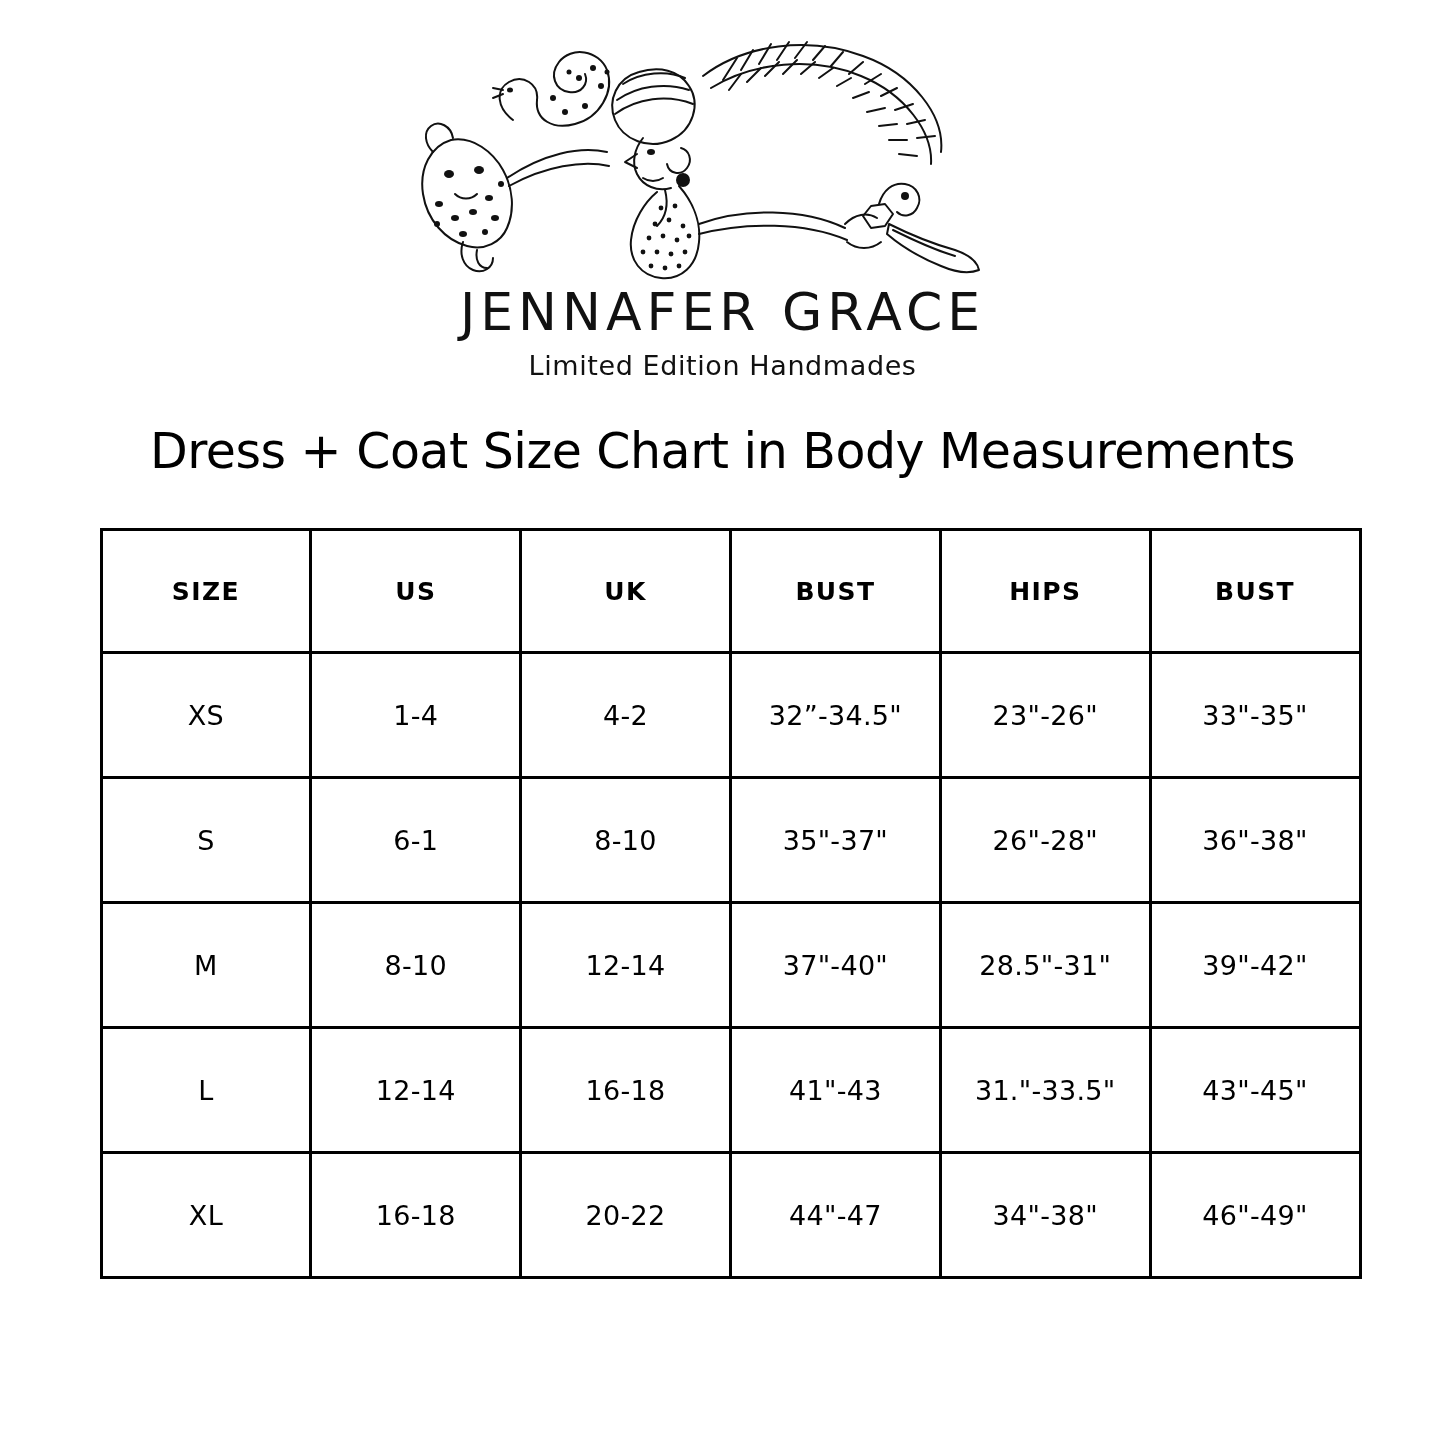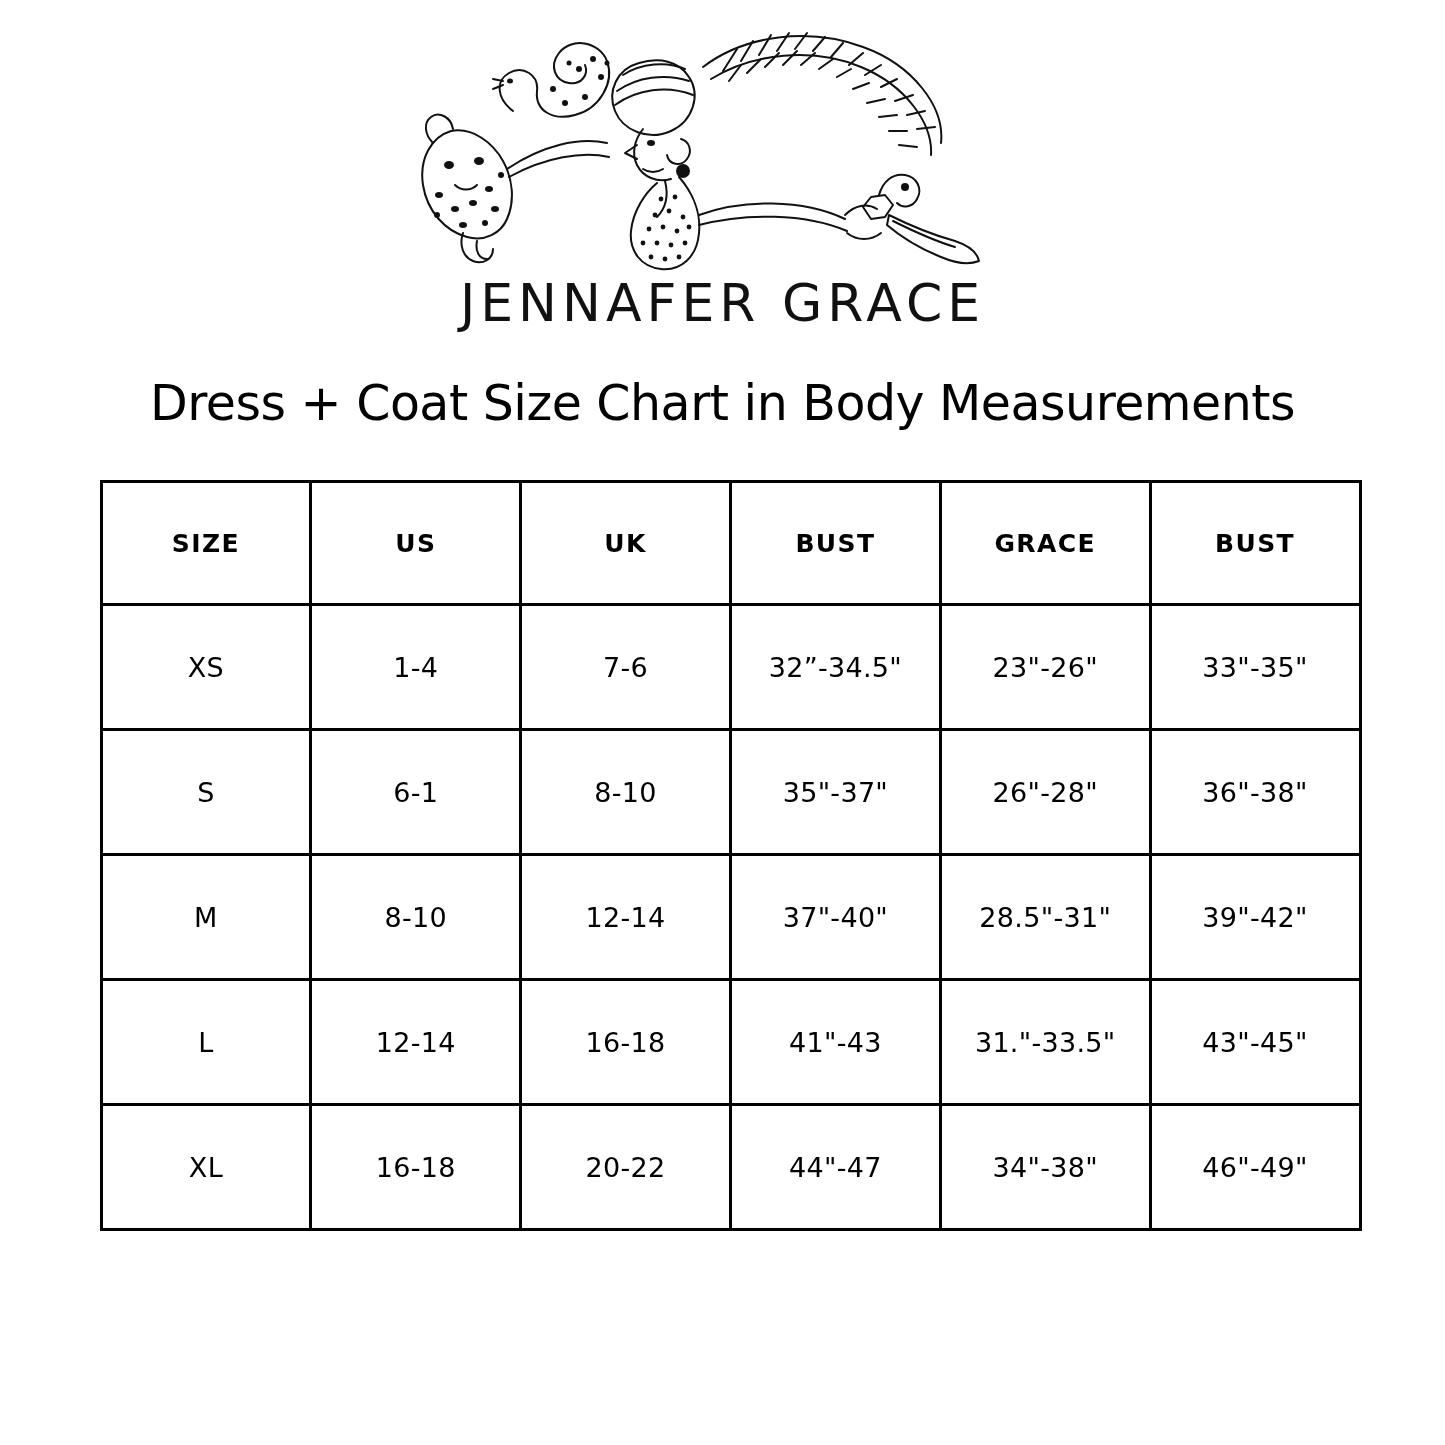--- a/index.html
+++ b/index.html
@@ -17,21 +17,21 @@
   .page {
     width: 1445px;
     height: 1445px;
     position: relative;
     box-sizing: border-box;
   }
 
   
   .logo-block {
     width: 100%;
-    padding-top: 19px;
+    padding-top: 28px;
     display: flex;
     flex-direction: column;
     align-items: center;
   }
   .logo-art {
     width: 660px;
     height: 260px;
     position: relative;
   }
   .logo-art svg {
@@ -212,41 +212,42 @@
                    C520 188 510 190 504 184"></path>
           <circle cx="512" cy="168" r="4" fill="#111" stroke="none"></circle>
           <path d="M496 196 C516 206 540 216 562 222 C574 226 584 232 586 242
                    C576 246 562 244 548 238 C528 230 508 218 494 206 Z"></path>
           <path d="M500 202 C520 212 542 222 562 228"></path>
         </g>
       </svg>
     </div>
 
     <div class="brand-name">JENNAFER GRACE</div>
+    <div class="brand-tagline">Limited Edition Handmades</div>
   </div>
 
   <h1 class="doc-title">Dress + Coat Size Chart in Body Measurements</h1>
 
   <div class="table-wrap">
     <table class="size-chart">
       <thead>
         <tr>
           <th>SIZE</th>
           <th>US</th>
           <th>UK</th>
           <th>BUST</th>
-          <th>GRACE</th>
+          <th>HIPS</th>
           <th>BUST</th>
         </tr>
       </thead>
       <tbody>
         <tr>
           <td class="size-col">XS</td>
           <td>1-4</td>
-          <td>7-6</td>
+          <td>4-2</td>
           <td>32”-34.5"</td>
           <td>23"-26"</td>
           <td>33"-35"</td>
         </tr>
         <tr>
           <td class="size-col">S</td>
           <td>6-1</td>
           <td>8-10</td>
           <td>35"-37"</td>
           <td>26"-28"</td>

